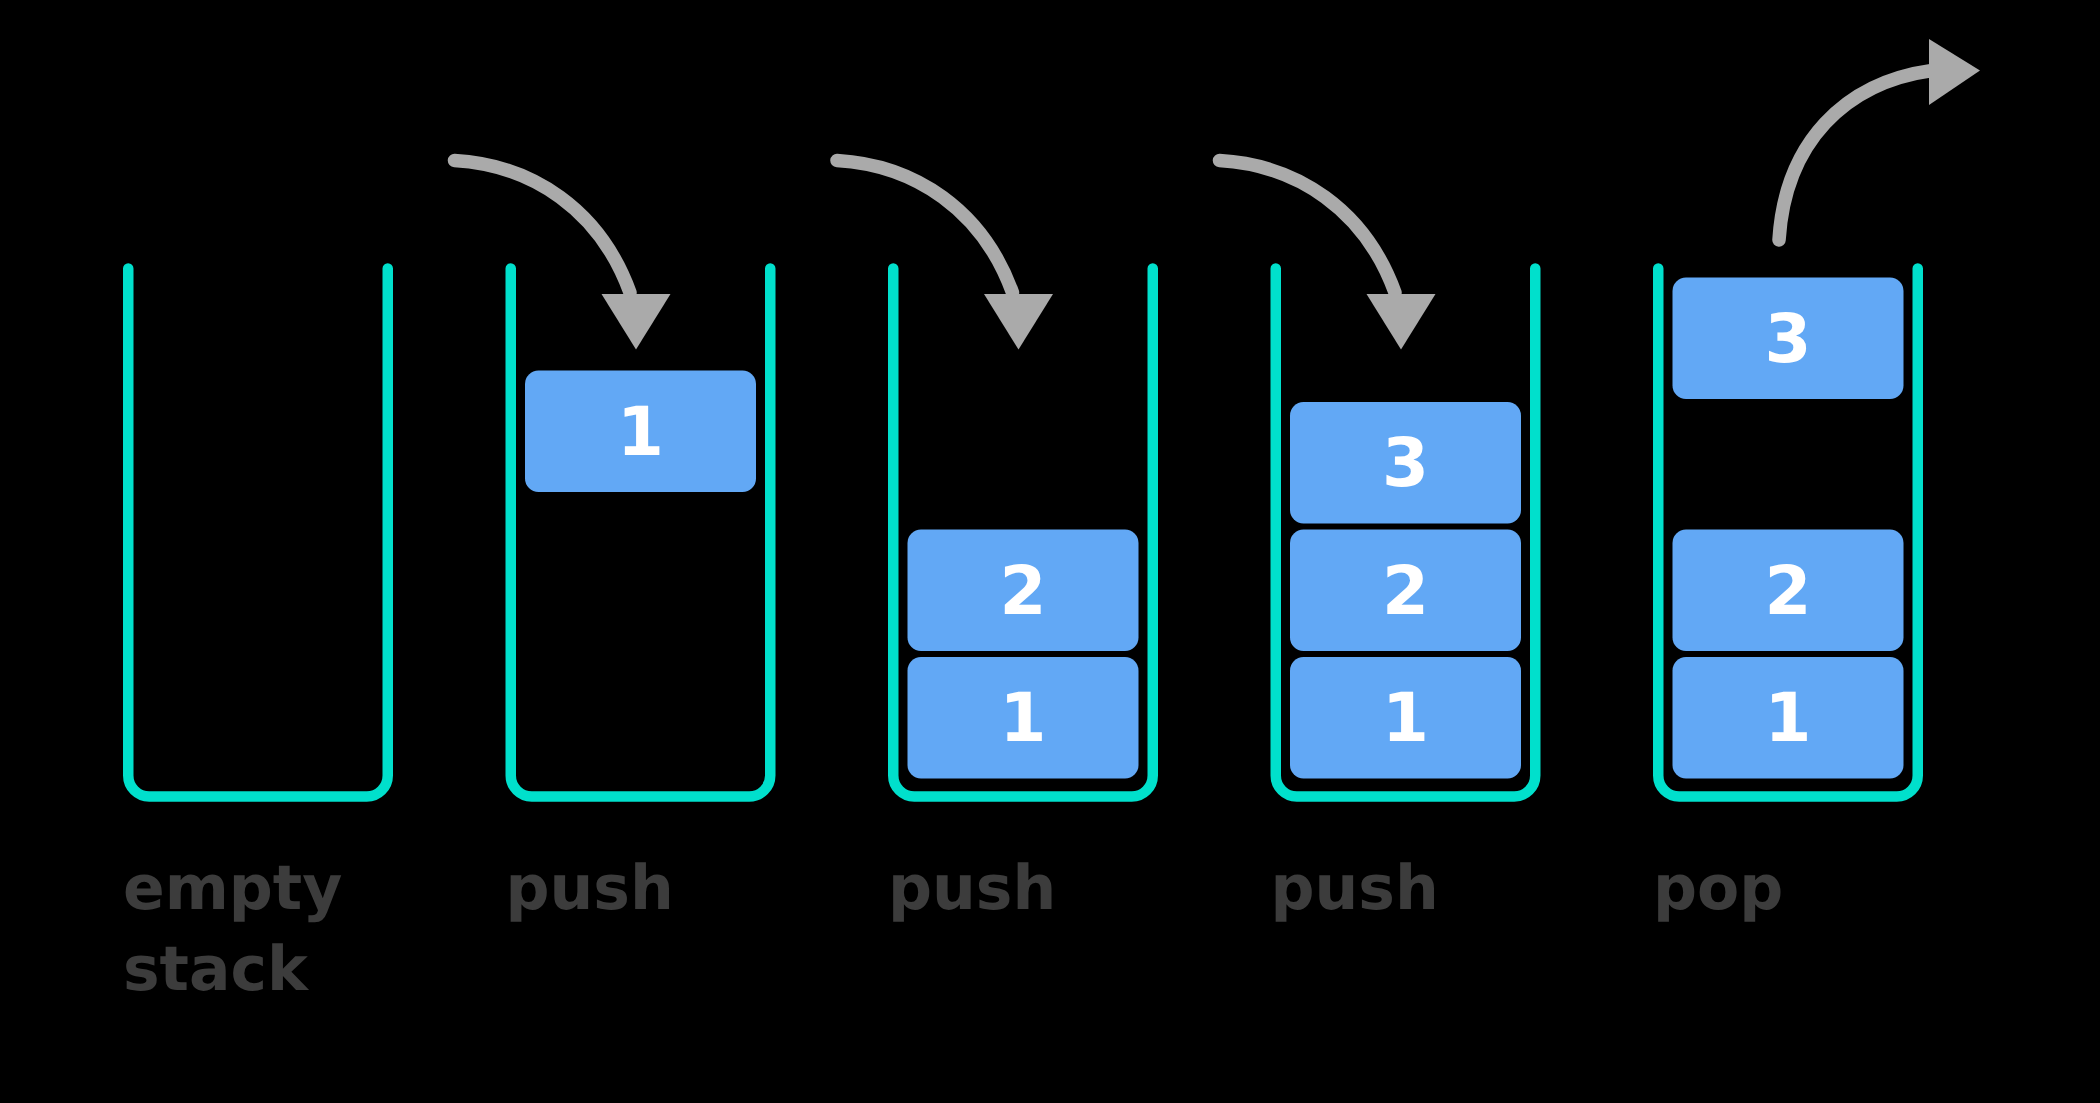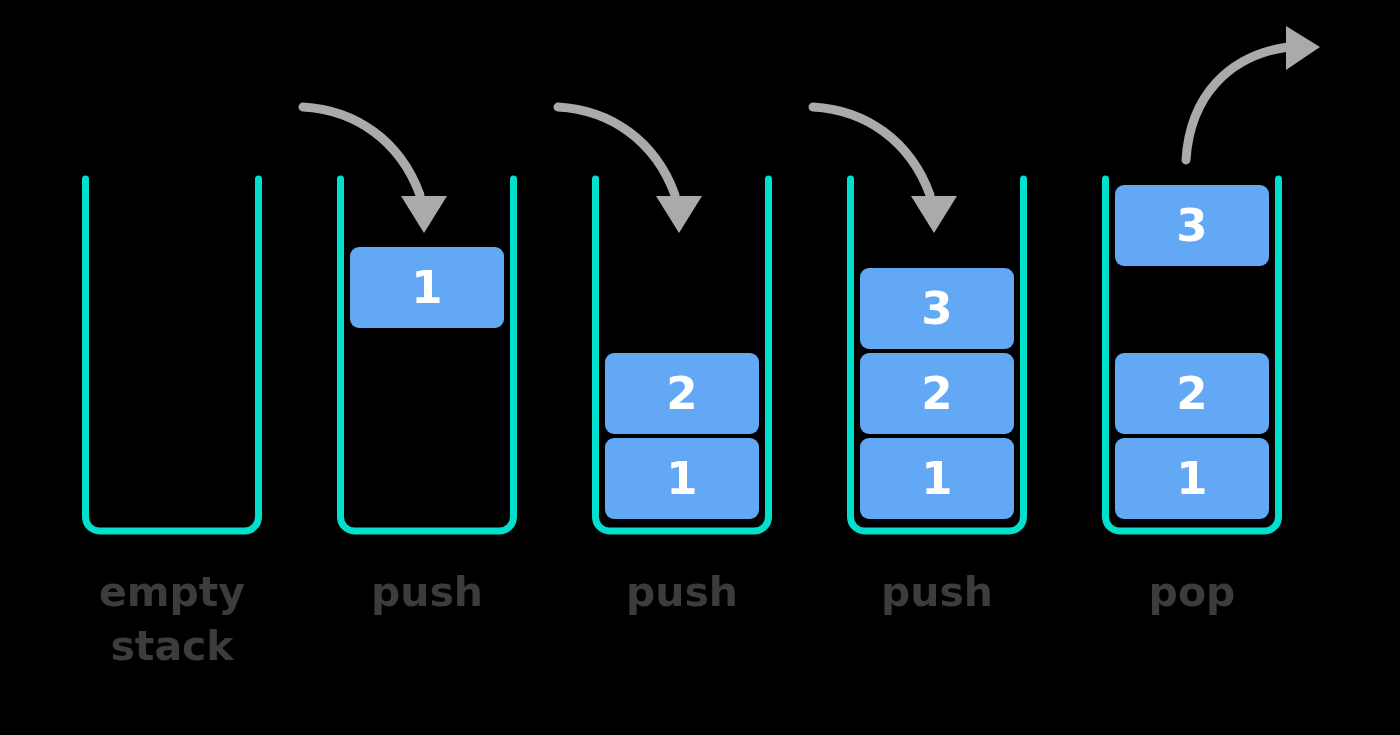--- a/index.html
+++ b/index.html
@@ -62,21 +62,21 @@
     line-height: 1;
     letter-spacing: 0px;
     font-family: "DejaVu Sans", "Liberation Sans", sans-serif;
   }
   
   .caption {
     position: absolute;
     left: 0;
     top: 565px;
     width: 180px;
-    text-align: center;
+    text-align: left;
     color: #3c3c3c;
     font-size: 41px;
     font-weight: bold;
     line-height: 1.32;
     font-family: "DejaVu Sans", "Liberation Sans", sans-serif;
     white-space: pre-line;
   }
   
   .arrow-layer {
     position: absolute;

